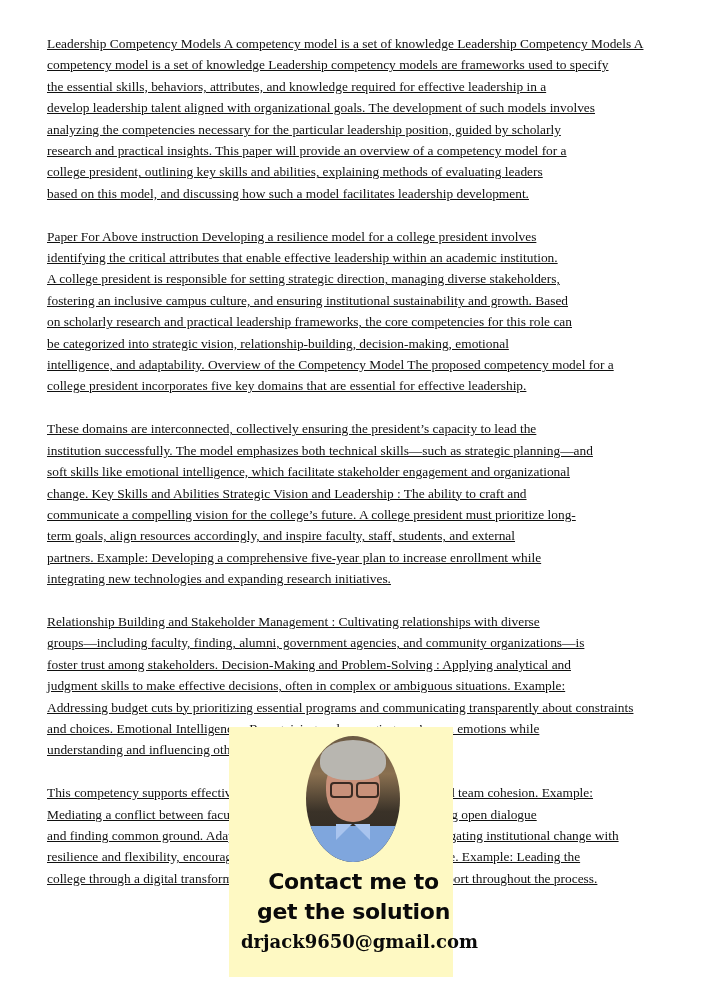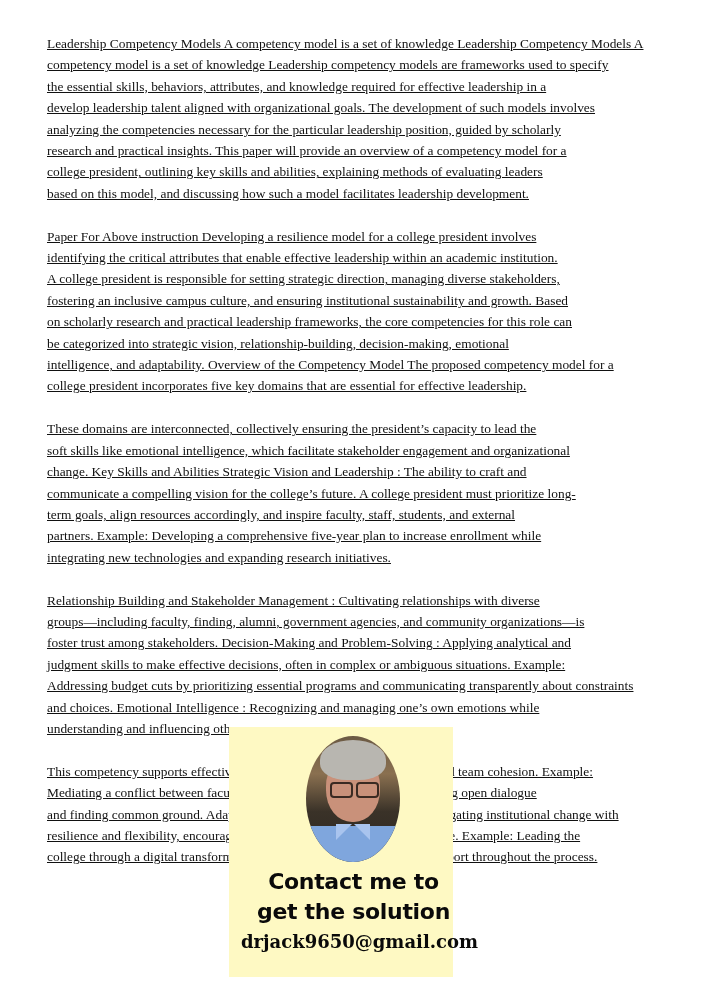--- a/index.html
+++ b/index.html
@@ -58,20 +58,21 @@
     <span class="line">identifying the critical attributes that enable effective leadership within an academic institution.</span>
     <span class="line">A college president is responsible for setting strategic direction, managing diverse stakeholders,</span>
     <span class="line">fostering an inclusive campus culture, and ensuring institutional sustainability and growth. Based</span>
     <span class="line">on scholarly research and practical leadership frameworks, the core competencies for this role can</span>
     <span class="line">be categorized into strategic vision, relationship-building, decision-making, emotional</span>
     <span class="line">intelligence, and adaptability. Overview of the Competency Model The proposed competency model for a</span>
     <span class="line">college president incorporates five key domains that are essential for effective leadership.</span>
   </p>
   <p class="para">
     <span class="line">These domains are interconnected, collectively ensuring the president’s capacity to lead the</span>
+    <span class="line">institution successfully. The model emphasizes both technical skills—such as strategic planning—and</span>
     <span class="line">soft skills like emotional intelligence, which facilitate stakeholder engagement and organizational</span>
     <span class="line">change. Key Skills and Abilities Strategic Vision and Leadership : The ability to craft and</span>
     <span class="line">communicate a compelling vision for the college’s future. A college president must prioritize long-</span>
     <span class="line">term goals, align resources accordingly, and inspire faculty, staff, students, and external</span>
     <span class="line">partners. Example: Developing a comprehensive five-year plan to increase enrollment while</span>
     <span class="line">integrating new technologies and expanding research initiatives.</span>
   </p>
   <p class="para">
     <span class="line">Relationship Building and Stakeholder Management : Cultivating relationships with diverse</span>
     <span class="line">groups—including faculty, finding, alumni, government agencies, and community organizations—is</span>

